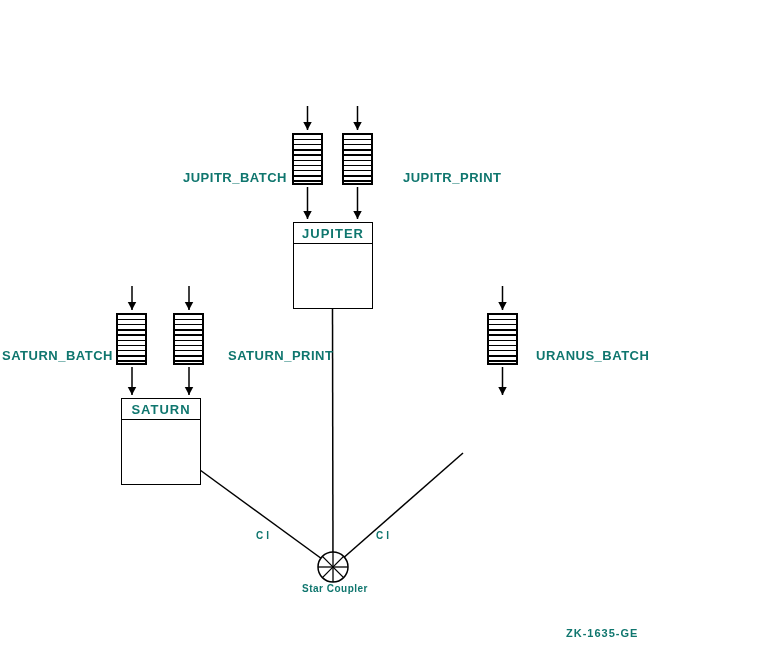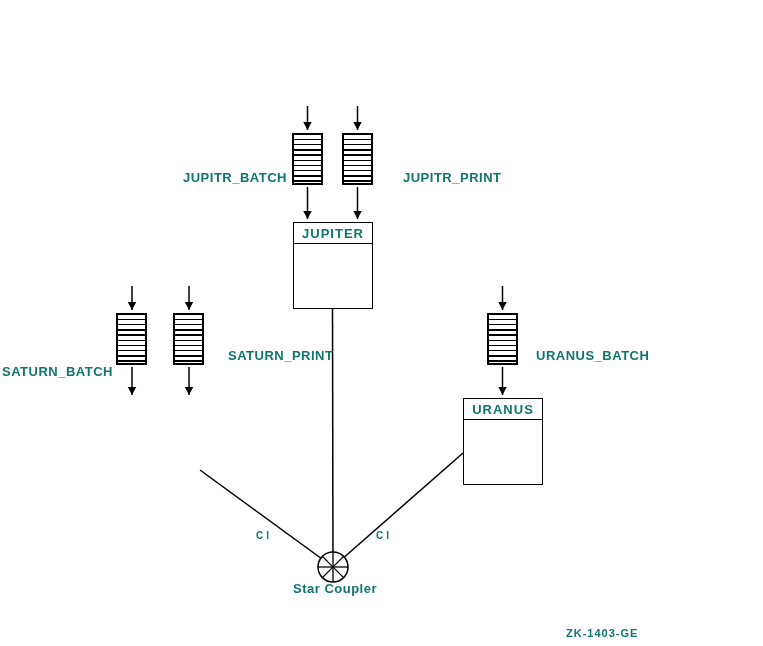--- a/index.html
+++ b/index.html
@@ -59,21 +59,21 @@
   }
   .ci-label {
     position: absolute;
     font-size: 10px;
     font-weight: bold;
     letter-spacing: 3px;
     line-height: 14px;
   }
   .coupler-label {
     position: absolute;
-    font-size: 13px;
+    font-size: 10px;
     font-weight: bold;
     letter-spacing: 0.5px;
     line-height: 14px;
     transform: translateX(-50%);
     white-space: nowrap;
   }
   .figure-id {
     position: absolute;
     font-size: 11px;
     font-weight: bold;
@@ -120,31 +120,31 @@
   </svg>
 
   <div class="queue-stack" style="left:292px; top:133px;"></div>
   <div class="queue-stack" style="left:342px; top:133px;"></div>
   <div class="queue-stack" style="left:116px; top:313px;"></div>
   <div class="queue-stack" style="left:173px; top:313px;"></div>
   <div class="queue-stack" style="left:487px; top:313px;"></div>
 
   <div class="queue-label" style="left:183px; top:171px;">JUPITR_BATCH</div>
   <div class="queue-label" style="left:383px; top:171px;margin-left:20px;">JUPITR_PRINT</div>
-  <div class="queue-label" style="left:2px; top:365px;">SATURN_BATCH</div>
+  <div class="queue-label" style="left:2px; top:349px;">SATURN_BATCH</div>
   <div class="queue-label" style="left:228px; top:349px;">SATURN_PRINT</div>
   <div class="queue-label" style="left:524px; top:349px;margin-left:12px;">URANUS_BATCH</div>
 
   <div class="node-box" style="left:293px; top:222px;text-align:right;">
     <div class="node-title">JUPITER</div>
   </div>
-  <div class="node-box" style="left:463px; top:398px;">
-    <div class="node-title">URANUS</div>
+  <div class="node-box" style="left:121px; top:398px;">
+    <div class="node-title">SATURN</div>
   </div>
 
   <div class="ci-label" style="left:256px; top:529px;">CI</div>
   <div class="ci-label" style="left:376px; top:529px;">CI</div>
 
   <div class="coupler-label" style="left:335px; top:582px;">Star Coupler</div>
 
-  <div class="figure-id" style="left:566px; top:627px;">ZK-1403-GE</div>
+  <div class="figure-id" style="left:566px; top:627px;">ZK-1635-GE</div>
 
 </div>
 
 </body></html>

